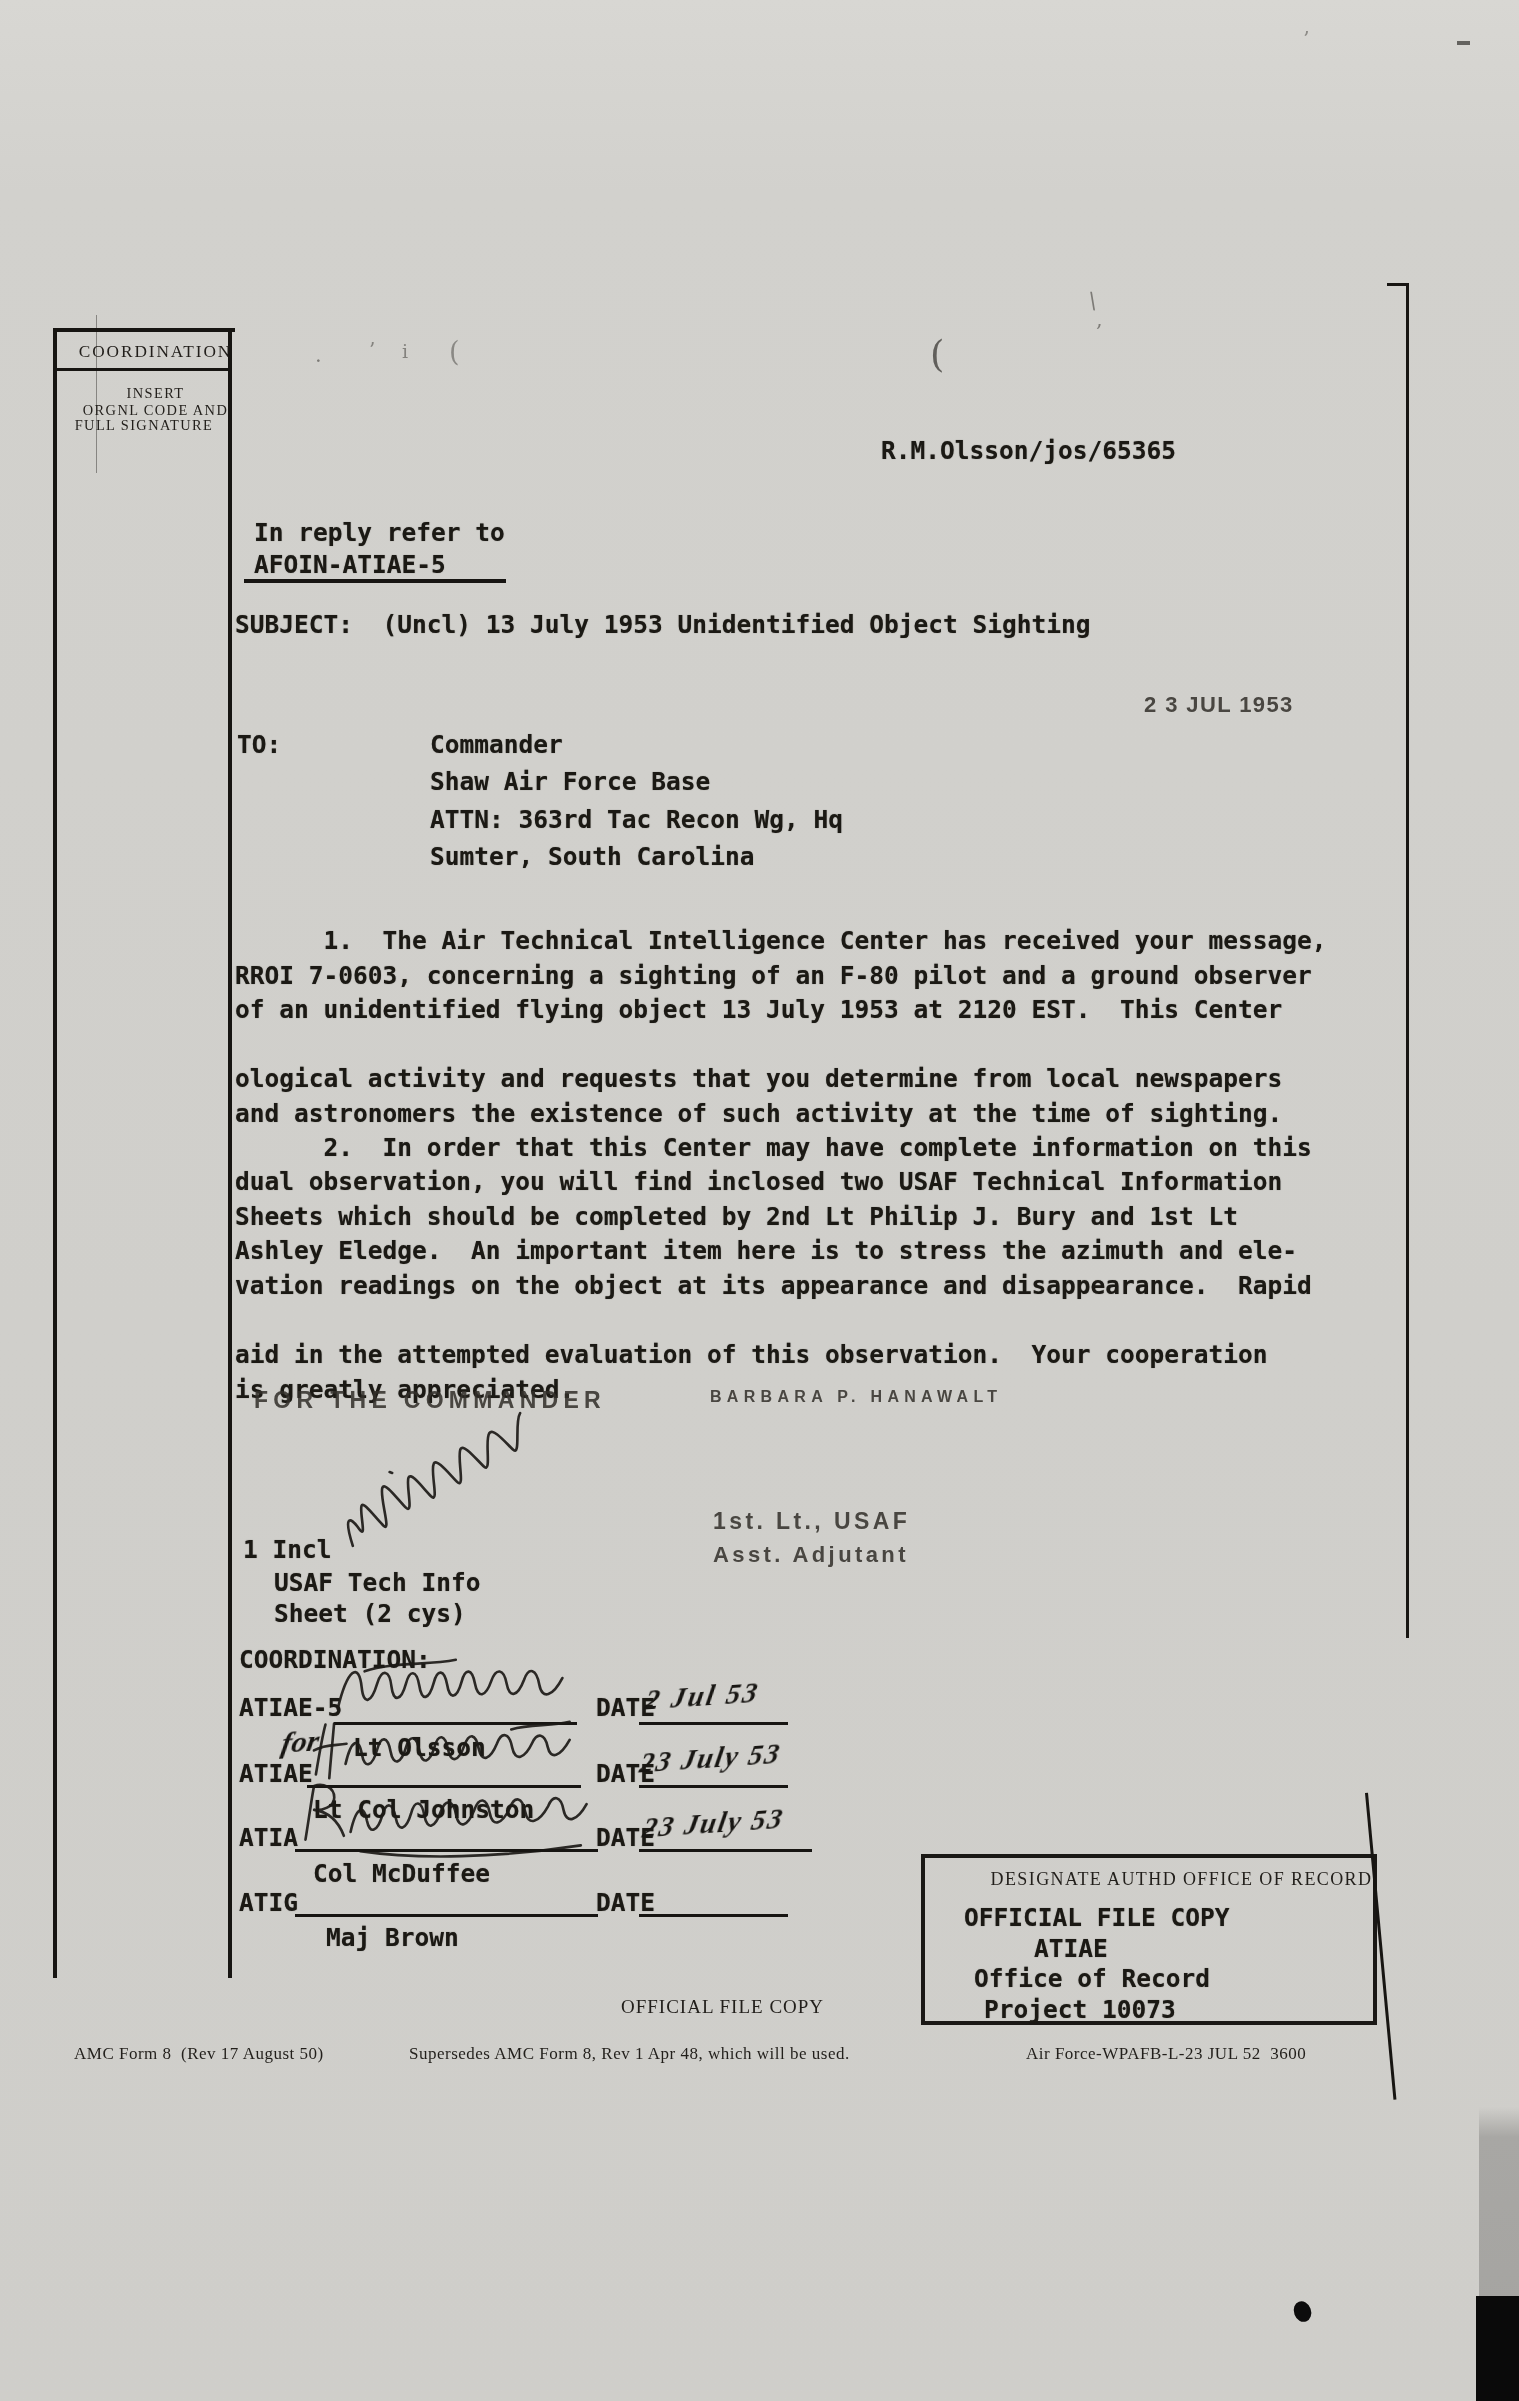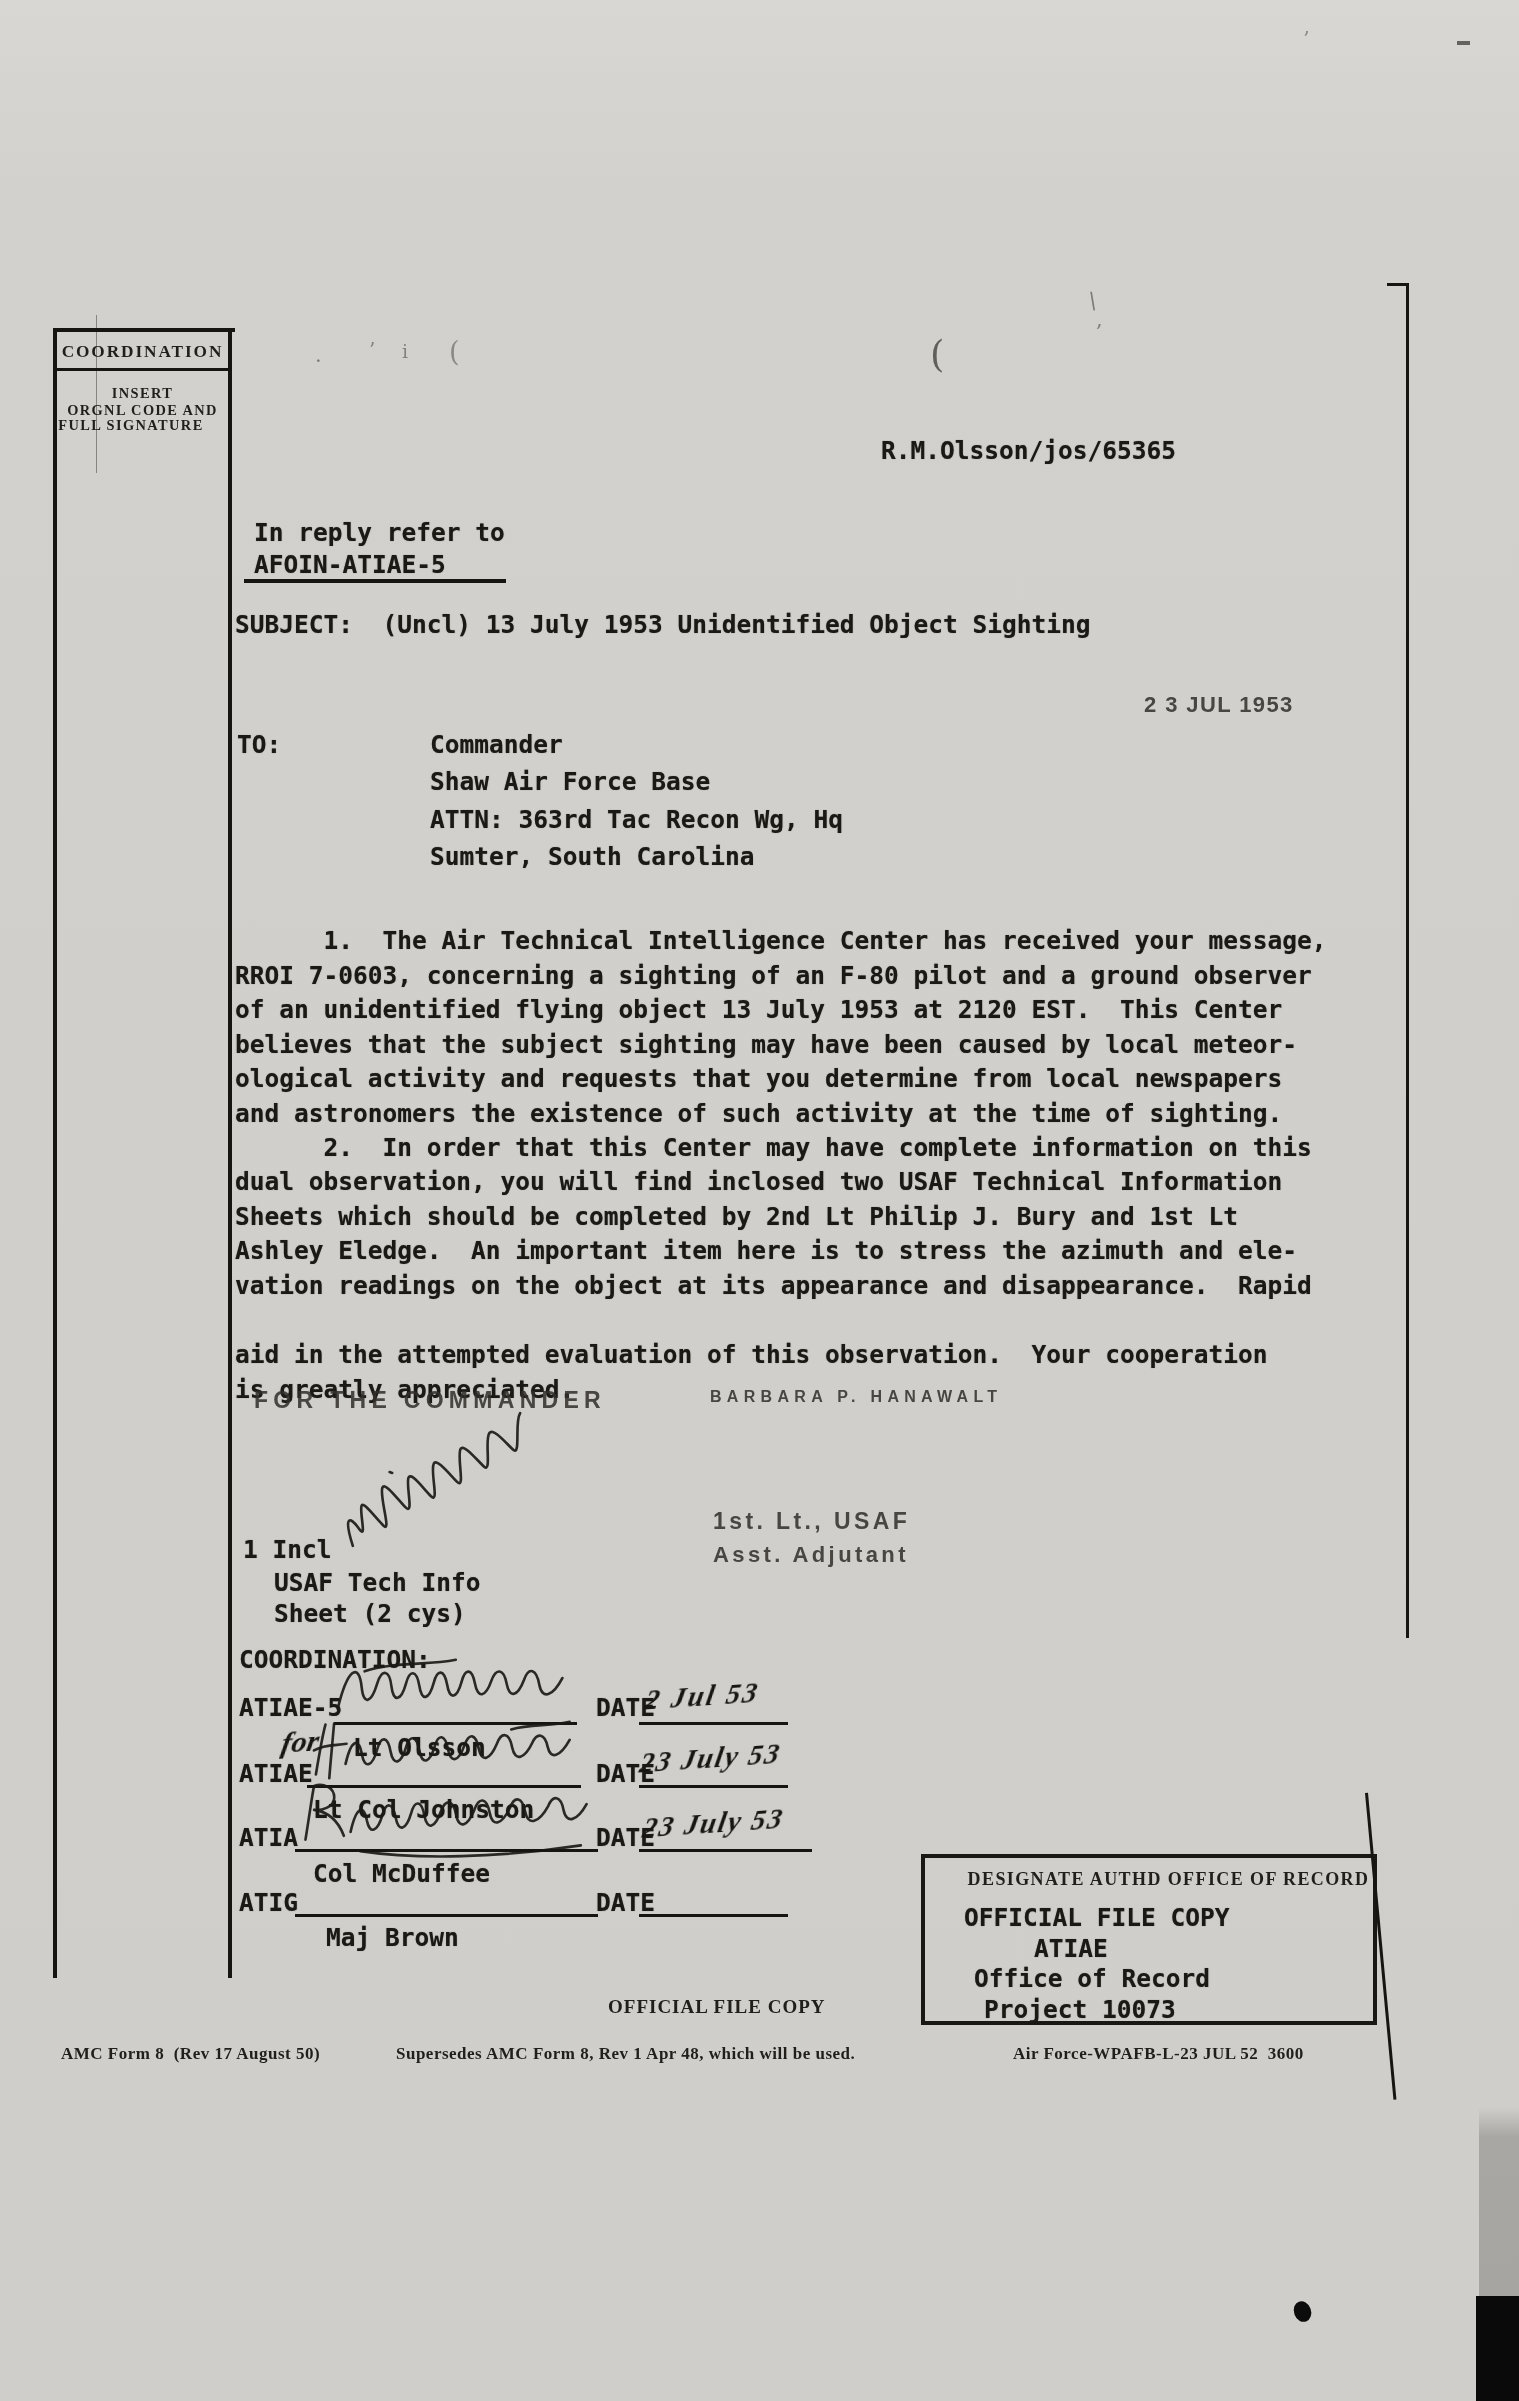--- a/index.html
+++ b/index.html
@@ -10,22 +10,22 @@
   .typed{
     position:absolute;font-family:"DejaVu Sans Mono",monospace;font-weight:700;
     font-size:24.5px;line-height:29px;color:#1b1914;white-space:pre;
     text-shadow:0 0 1px rgba(27,25,20,.5);filter:blur(0.2px);
   }
   .stamp{
     position:absolute;font-family:"Liberation Sans",sans-serif;font-weight:700;
     color:#33302b;white-space:pre;filter:blur(0.4px);opacity:.86;margin-top:8px;
   }
   .srf{
-    position:absolute;font-family:"Liberation Serif",serif;font-weight:700;
-    color:#221f1b;white-space:pre;filter:blur(0.2px);
+    position:absolute;font-family:"Liberation Serif",serif;font-weight:400;
+    color:#221f1b;white-space:pre;filter:blur(0.2px);padding-left:13px;
   }
   .hw{
     position:absolute;font-family:"Liberation Serif",serif;font-style:italic;font-weight:700;
     color:#181613;white-space:pre;transform:skewX(-14deg) rotate(-4deg);filter:blur(0.1px);
   }
   .bar{position:absolute;background:#171512;}
   .sig{position:absolute;}
   .sig path{fill:none;stroke:#1c1a17;stroke-width:5.5;stroke-linecap:round;stroke-linejoin:round;opacity:.92;}
   .mark{position:absolute;font-family:"DejaVu Serif",serif;color:#45433f;white-space:pre;}
   .ctr{text-align:center;}
@@ -54,21 +54,20 @@
 
   <div class="typed" style="left:237px;top:730px;">TO:</div>
   <div class="typed" style="left:430px;top:730px;">Commander</div>
   <div class="typed" style="left:430px;top:767px;">Shaw Air Force Base</div>
   <div class="typed" style="left:430px;top:805px;">ATTN: 363rd Tac Recon Wg, Hq</div>
   <div class="typed" style="left:430px;top:842px;">Sumter, South Carolina</div>
 
   <div class="typed" style="left:235px;top:926px;">      1.  The Air Technical Intelligence Center has received your message,</div>
   <div class="typed" style="left:235px;top:961px;">RROI 7-0603, concerning a sighting of an F-80 pilot and a ground observer</div>
   <div class="typed" style="left:235px;top:995px;">of an unidentified flying object 13 July 1953 at 2120 EST.  This Center</div>
-  <div class="typed" style="left:235px;top:1030px;">believes that the subject sighting may have been caused by local meteor-</div>
   <div class="typed" style="left:235px;top:1064px;">ological activity and requests that you determine from local newspapers</div>
   <div class="typed" style="left:235px;top:1099px;">and astronomers the existence of such activity at the time of sighting.</div>
 
   <div class="typed" style="left:235px;top:1133px;">      2.  In order that this Center may have complete information on this</div>
   <div class="typed" style="left:235px;top:1167px;">dual observation, you will find inclosed two USAF Technical Information</div>
   <div class="typed" style="left:235px;top:1202px;">Sheets which should be completed by 2nd Lt Philip J. Bury and 1st Lt</div>
   <div class="typed" style="left:235px;top:1236px;">Ashley Eledge.  An important item here is to stress the azimuth and ele-</div>
   <div class="typed" style="left:235px;top:1271px;">vation readings on the object at its appearance and disappearance.  Rapid</div>
   <div class="typed" style="left:235px;top:1340px;">aid in the attempted evaluation of this observation.  Your cooperation</div>
   <div class="typed" style="left:235px;top:1375px;">is greatly appreciated.</div>

